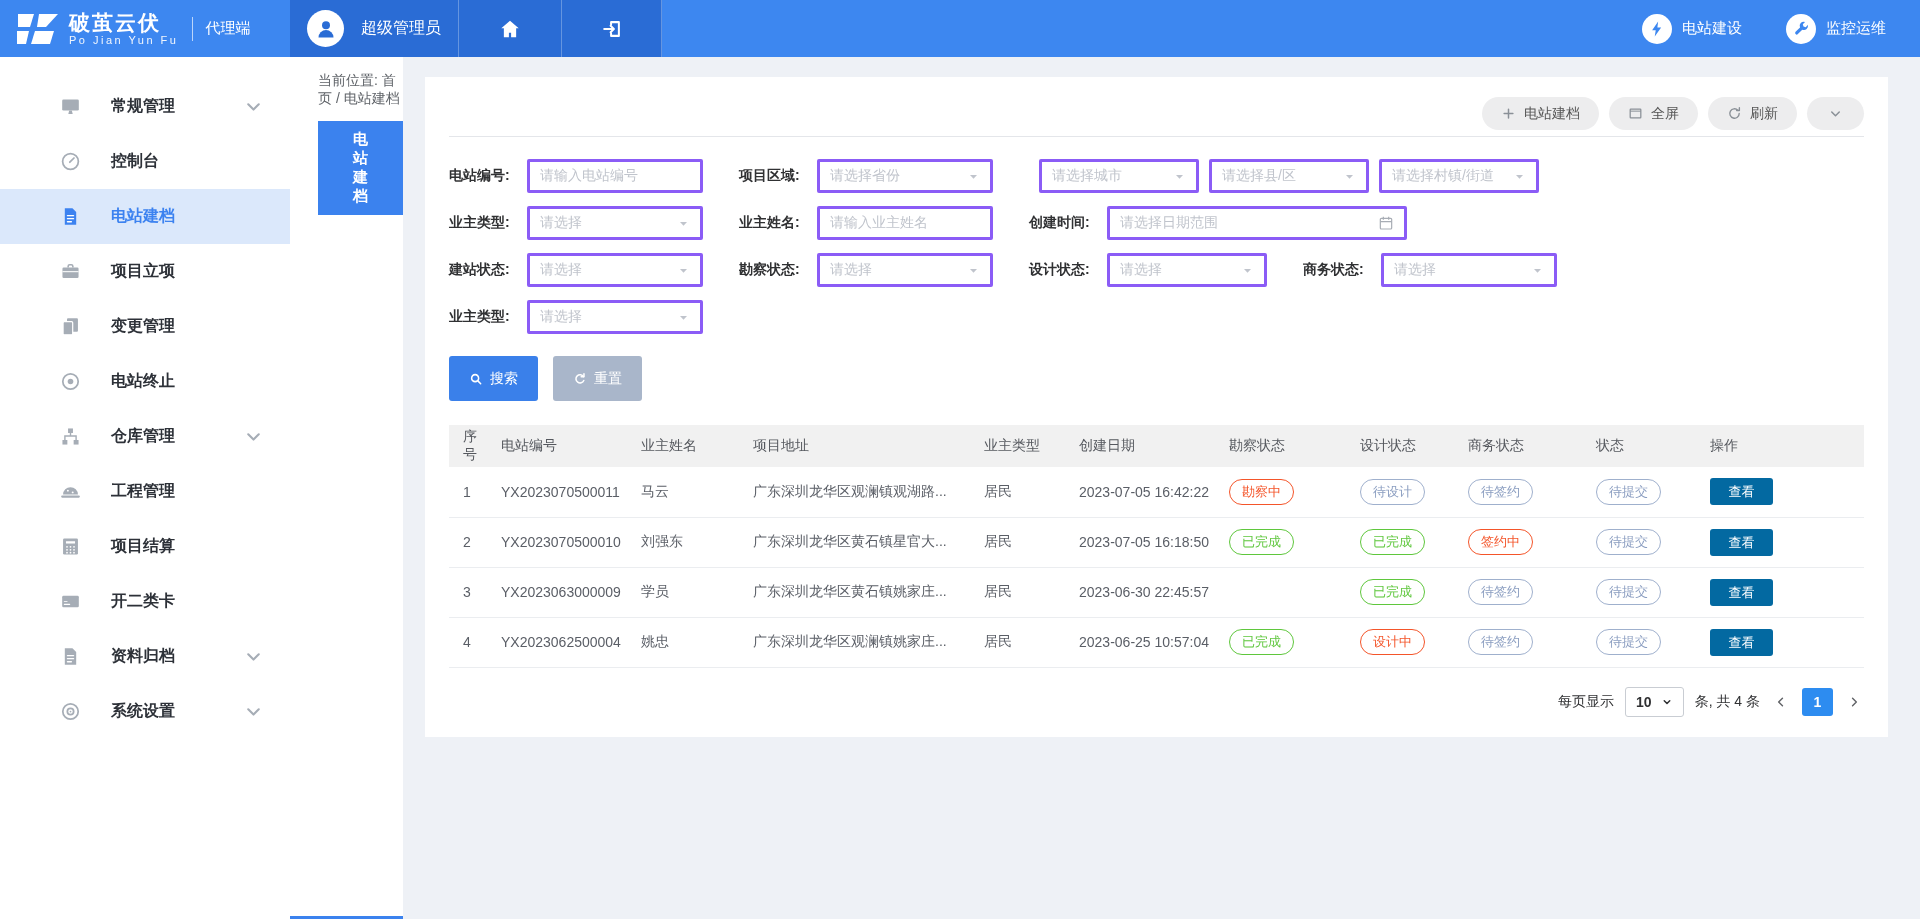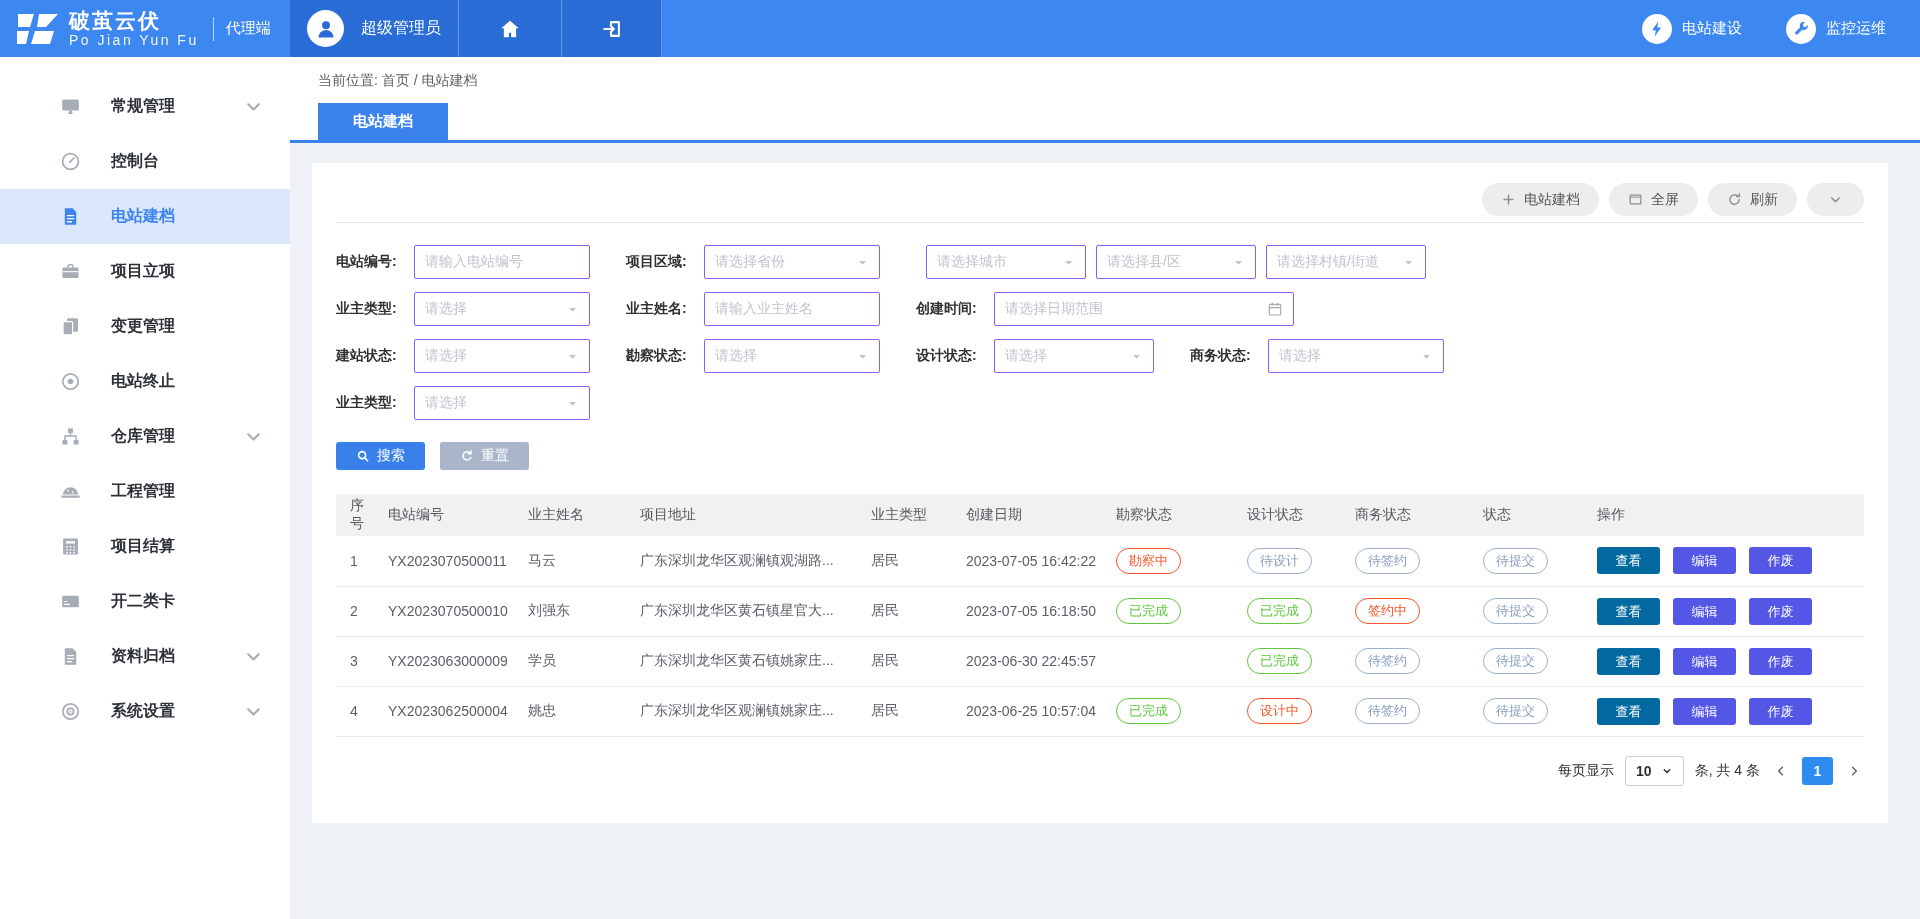--- a/index.html
+++ b/index.html
@@ -5,21 +5,21 @@
   * { box-sizing: border-box; margin: 0; padding: 0; }
   html,body { width:1920px; height:919px; overflow:hidden; font-family:"Liberation Sans","DejaVu Sans",sans-serif; background:#eef1f6; }
   .icn { display:inline-flex; align-items:center; justify-content:center; line-height:0; }
   .icn svg { display:block; }
 
   
   .topbar { height:57px; background:#3d87f0; display:flex; align-items:stretch; color:#fff; }
   .brand { width:290px; display:flex; align-items:center; padding-left:16px; }
   .brand-text { margin-left:9px; }
   .brand-title { font-size:21px; font-weight:bold; letter-spacing:2px; line-height:1.1; }
-  .brand-sub { font-size:14px; letter-spacing:2.5px; opacity:.92; }
+  .brand-sub { font-size:11px; letter-spacing:2.5px; opacity:.92; }
   .brand-divider { width:1px; height:24px; background:rgba(255,255,255,.65); margin:0 12px 0 14px; }
   .brand-portal { font-size:15px; }
   .seg { background:#2a6cd5; display:flex; align-items:center; justify-content:center; border-right:1px solid rgba(255,255,255,.28); cursor:pointer; }
   .seg-user { width:169px; gap:17px; }
   .seg-home { width:103px; }
   .seg-exit { width:100px; }
   .avatar { width:37px; height:37px; border-radius:50%; background:#fff; color:#2a6cd5; display:flex; align-items:center; justify-content:center; font-size:24px; }
   .seg-user-name { font-size:16px; }
   .seg .white-glyph { font-size:22px; color:#fff; }
   .topbar-right { margin-left:auto; display:flex; align-items:center; gap:44px; padding-right:34px; }
@@ -30,21 +30,21 @@
   .layout { display:flex; height:862px; }
   .sidebar { width:290px; background:#fff; flex:none; padding-top:22px; }
   .menu-item { height:55px; display:flex; align-items:center; padding:0 26px 0 60px; cursor:pointer; }
   .menu-item .icn { font-size:21px; color:#a6adb6; }
   .menu-label { font-size:16px; font-weight:600; color:#2d3138; margin-left:30px; }
   .menu-chevron { margin-left:auto; font-size:14px; color:#5f6672; }
   .menu-item.active { background:#dbe8fb; }
   .menu-item.active .icn { color:#3c82f0; }
   .menu-item.active .menu-label { color:#3c82f0; }
 
-  .main { flex:1; min-width:0; display:flex; flex-direction:column;border-radius:23px; }
+  .main { flex:1; min-width:0; display:flex; flex-direction:row;border-radius:23px; }
 
   
   .crumb-strip { background:#fff; border-bottom:3px solid #3b82ee; padding-top:15px; }
   .breadcrumb { margin-left:28px; font-size:14px; color:#5f6368; }
   .page-tab { display:inline-block; margin:13px 0 0 28px; background:#3b82ee; color:#fff; font-size:15px; font-weight:bold; padding:9px 35px; cursor:pointer; }
 
   
   .card { background:#fff; margin:20px 32px 0 22px; padding:20px 24px 26px; height:660px; }
   .panel-head { display:flex; align-items:center; border-bottom:1px solid #e4e6ea; }
   .tabs { display:flex; }
@@ -55,28 +55,28 @@
   .pill { height:33px; background:#ededee; border-radius:17px; display:flex; align-items:center; gap:8px; padding:0 19px; font-size:14px; color:#555; cursor:pointer; }
   .pill .icn { font-size:15px; color:#8a9097; }
   .pill.icon-only { padding:0 21px; }
 
   
   .filters { padding-top:22px; }
   .f-row { display:flex; align-items:center; margin-bottom:13px; }
   .f-group { display:flex; align-items:center; margin-right:36px; }
   .f-group.chained { margin-right:0; margin-left:10px; }
   .f-label { width:78px; font-size:14px; font-weight:bold; color:#303133; flex:none; }
-  .control { height:34px; border:1px solid #8b5cf6; border-radius:2px; background:#fff; display:flex; align-items:center; padding:0 10px; font-size:14px; color:#c0c4cc; cursor:text; }
+  .control { height:34px; border:3px solid #8b5cf6; border-radius:2px; background:#fff; display:flex; align-items:center; padding:0 10px; font-size:14px; color:#c0c4cc; cursor:text; }
   .control.sel { cursor:pointer; }
   .control .ph { white-space:nowrap; overflow:hidden; }
   .control .caret { margin-left:auto; font-size:13px; color:#c0c4cc; }
   .control .cal { margin-left:auto; font-size:16px; color:#a8adb5; }
 
   .btn-row { margin-top:22px; display:flex; gap:15px; }
-  .btn { height:28px; border:none; border-radius:3px; color:#fff; font-size:14px; display:flex; align-items:center; gap:7px; padding:0 20px; cursor:pointer; font-family:inherit; }
+  .btn { height:45px; border:none; border-radius:3px; color:#fff; font-size:14px; display:flex; align-items:center; gap:7px; padding:0 20px; cursor:pointer; font-family:inherit; }
   .btn .icn { font-size:14px; }
   .btn-search { background:#3a80ea; }
   .btn-reset { background:#a9b6ca; }
 
   
   table { width:100%; border-collapse:collapse; margin-top:24px; table-layout:fixed; }
   thead th { background:#f1f1f1; height:42px; font-size:14px; font-weight:normal; color:#55585e; text-align:left; padding:0 8px; }
   tbody td { height:50px; border-bottom:1px solid #ebedf0; font-size:14px; color:#5a5e66; padding:0 8px; overflow:hidden; white-space:nowrap; text-overflow:ellipsis; }
   th:first-child, td:first-child { padding-left:14px; }
   .badge { display:inline-block; border:1px solid; border-radius:13px; padding:3px 12px; font-size:13px; background:#fff; }

